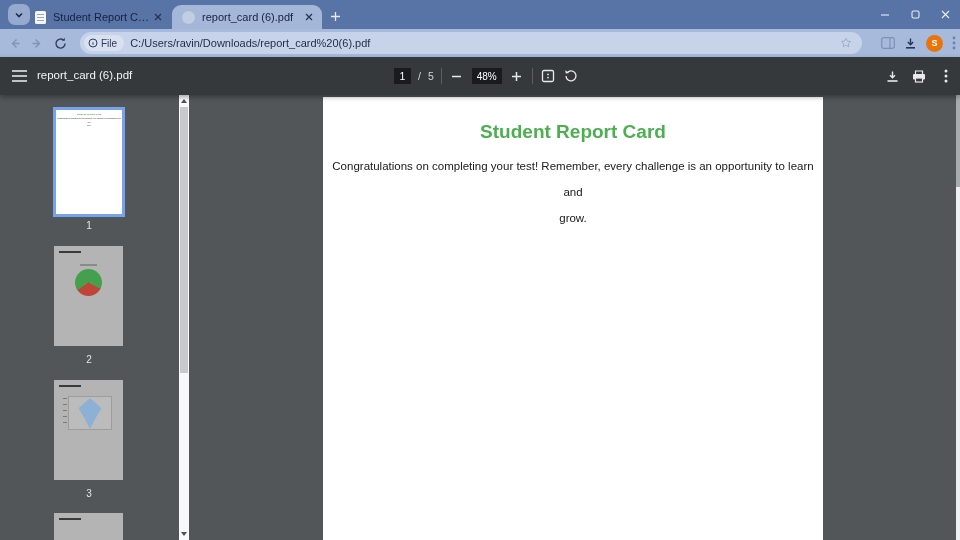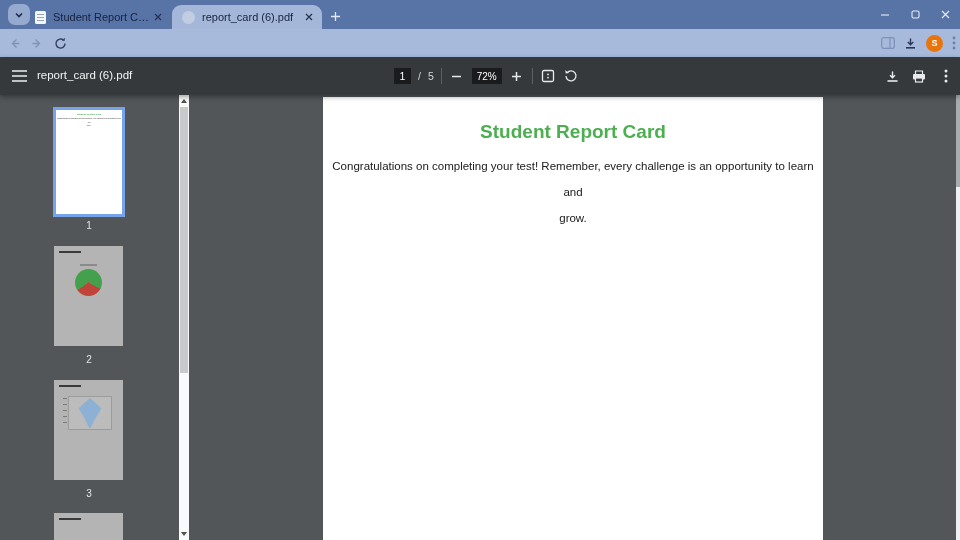--- a/index.html
+++ b/index.html
@@ -192,20 +192,37 @@
     </div>
     <div class="nav-btn nav-reload">
       <span>
         <svg width="13" height="13" viewBox="0 0 13 13">
             <path d="M11 6.5a4.5 4.5 0 1 1-1.4-3.2" fill="none" stroke="currentColor" stroke-width="1.4"></path>
             <path d="M10.8 0.8v3h-3z" fill="currentColor"></path>
           </svg>
       </span>
     </div>
 
+    <div class="omnibox">
+      <span class="file-chip">
+        <span>
+          <svg width="10" height="10" viewBox="0 0 10 10">
+              <circle cx="5" cy="5" r="4" fill="none" stroke="#2c3a5c" stroke-width="1"></circle>
+              <path d="M5 4.4v2.4M5 3.1v.1" stroke="#2c3a5c" stroke-width="1"></path>
+            </svg>
+        </span>
+        <span>File</span>
+      </span>
+      <span class="url-text">C:/Users/ravin/Downloads/report_card%20(6).pdf</span>
+      <span class="omni-star">
+        <svg width="12" height="12" viewBox="0 0 12 12">
+            <path d="M6 1.2l1.4 2.9 3.2.4-2.3 2.2.6 3.1L6 8.3 3.1 9.8l.6-3.1L1.4 4.5l3.2-.4z" fill="none" stroke="currentColor" stroke-width="1"></path>
+          </svg>
+      </span>
+    </div>
 
     <div class="addr-icons">
       <span class="addr-ic side-panel-ic">
         <svg width="14" height="12" viewBox="0 0 14 12">
             <rect x="0.7" y="0.7" width="12.6" height="10.6" rx="2" fill="none" stroke="currentColor" stroke-width="1.2"></rect>
             <path d="M9 1v10" stroke="currentColor" stroke-width="1.2"></path>
           </svg>
       </span>
       <span class="addr-ic dl-ic">
         <svg width="13" height="13" viewBox="0 0 13 13">
@@ -237,21 +254,21 @@
       <span class="page-total">/</span>
       <span class="page-total">5</span>
       <div class="tb-divider"></div>
       <div class="tb-btn">
         <span>
           <svg width="11" height="11" viewBox="0 0 11 11">
               <path d="M1 5.5h9" stroke="currentColor" stroke-width="1.5"></path>
             </svg>
         </span>
       </div>
-      <div class="zoom-box">72%</div>
+      <div class="zoom-box">48%</div>
       <div class="tb-btn">
         <span>
           <svg width="11" height="11" viewBox="0 0 11 11">
               <path d="M5.5 1v9M1 5.5h9" stroke="currentColor" stroke-width="1.5"></path>
             </svg>
         </span>
       </div>
       <div class="tb-divider"></div>
       <div class="tb-btn">
         <span>

